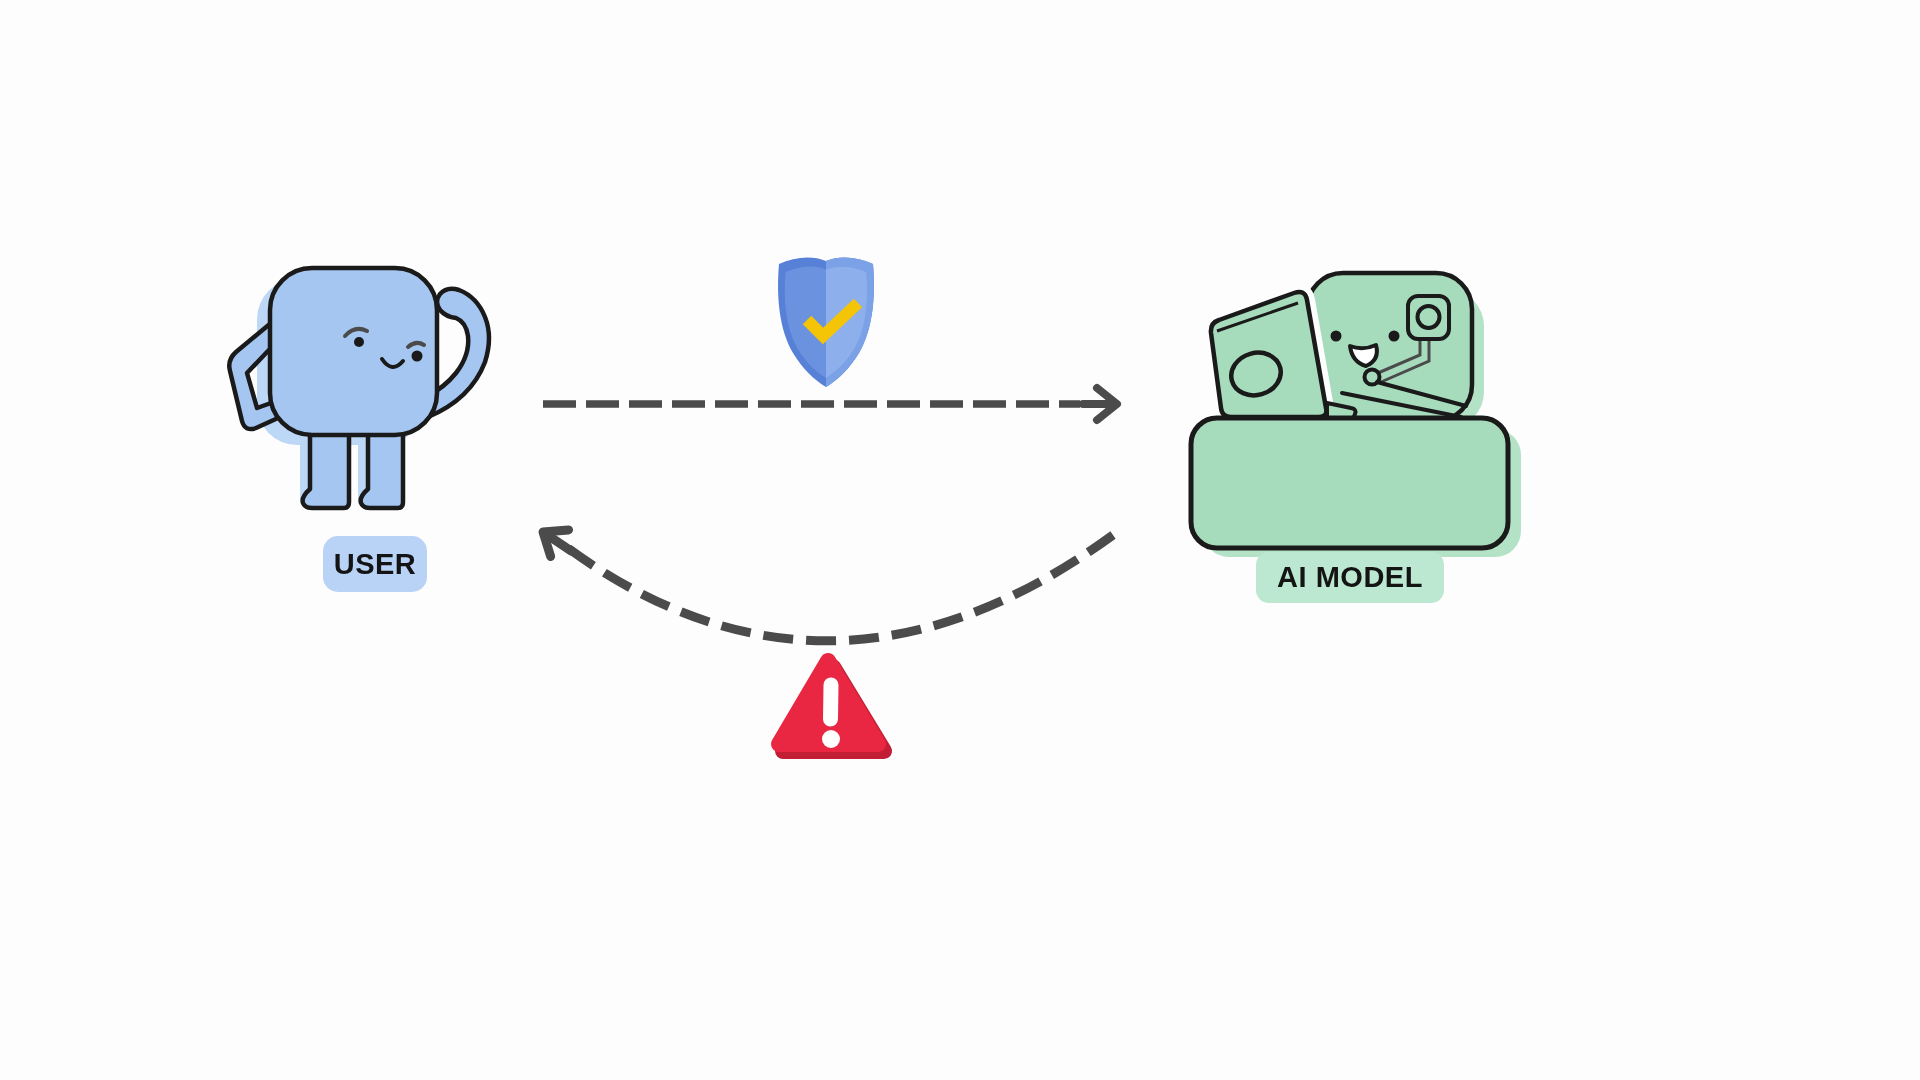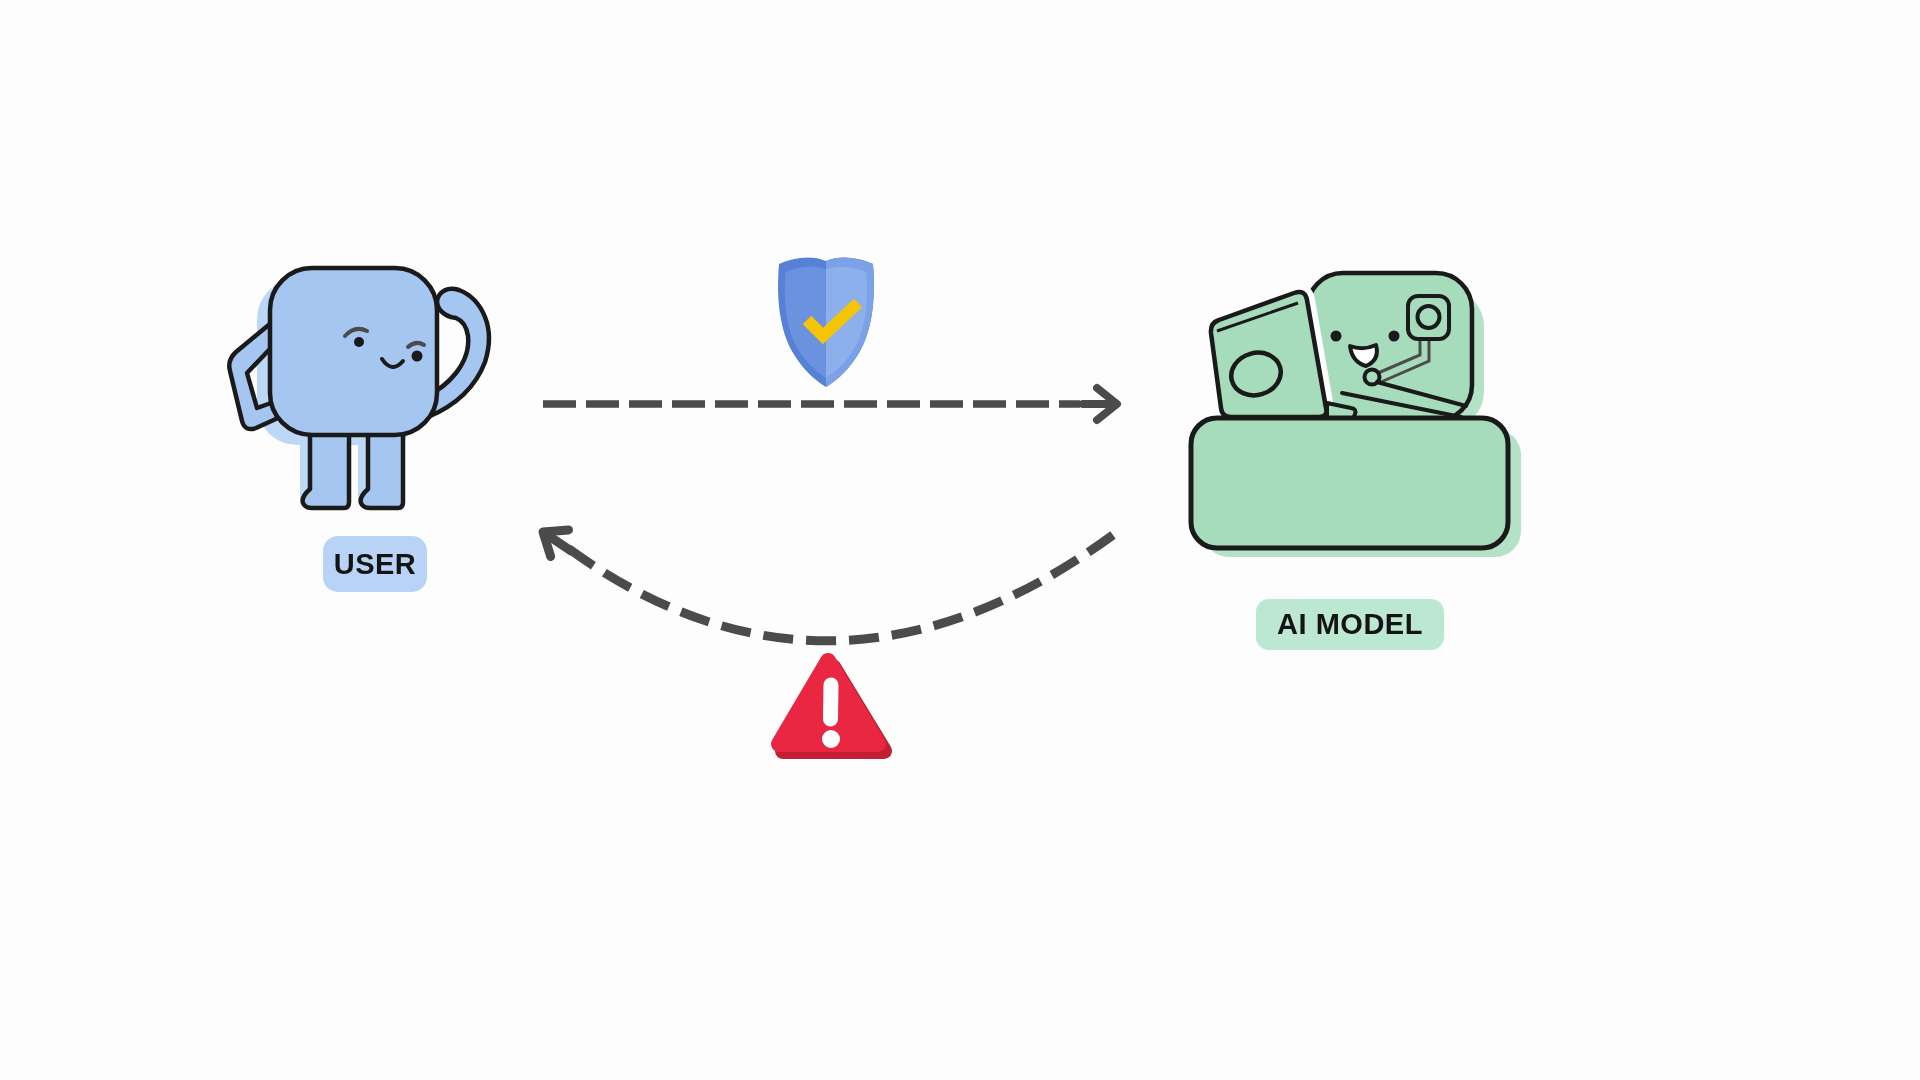--- a/index.html
+++ b/index.html
@@ -1,20 +1,20 @@
 <!DOCTYPE html>
 <html style="--background: #fdfdfd; --outline: #1a1a1a; --arrow_gray: #4b4b4b; --user_blue: #a4c6f1; --user_shadow_blue: #bdd7f7; --user_badge_blue: #b9d3f6; --ai_green: #a6dcbc; --ai_shadow_green: #b4e2c7; --ai_badge_green: #bce8d1; --shield_blue_dark: #5781d6; --shield_blue_light: #7ba1e7; --shield_inner_dark: #6b92de; --shield_inner_light: #8db0ec; --check_yellow: #f4c406; --alert_red: #ea2742; --alert_red_dark: #c21f35; --alert_mark_white: #ffffff;"><head>
 <meta charset="utf-8">
 <style>
   html,body{margin:0;padding:0;background:var(--background,#fdfdfd);}
   #canvas{position:relative;width:1920px;height:1080px;overflow:hidden;background:var(--background,#fdfdfd);font-family:"Liberation Sans",sans-serif;}
   #scene{position:absolute;left:0;top:0;width:1920px;height:1080px;}
   .badge{position:absolute;display:flex;align-items:center;justify-content:center;font-weight:700;font-size:29px;color:#141414;letter-spacing:.5px;font-family:"Liberation Sans",sans-serif;}
   .badge-user{left:323px;top:536px;width:104px;height:56px;border-radius:15px;background:var(--user_badge_blue,#b9d3f6);}
-  .badge-ai{left:1256px;top:599px;width:188px;height:51px;border-radius:13px;background:var(--ai_badge_green,#bce8d1);}
+  .badge-ai{left:1256px;top:552px;width:188px;height:51px;border-radius:13px;background:var(--ai_badge_green,#bce8d1);}
   .fill-user{fill:var(--user_blue,#a4c6f1);}
   .fill-user-sh{fill:var(--user_shadow_blue,#bdd7f7);}
   .fill-ai{fill:var(--ai_green,#a6dcbc);}
   .fill-ai-sh{fill:var(--ai_shadow_green,#b4e2c7);}
   .ink{stroke:var(--outline,#1a1a1a);}
   .arrow{stroke:var(--arrow_gray,#4b4b4b);fill:none;}
 </style>
 </head>
 <body>
 

